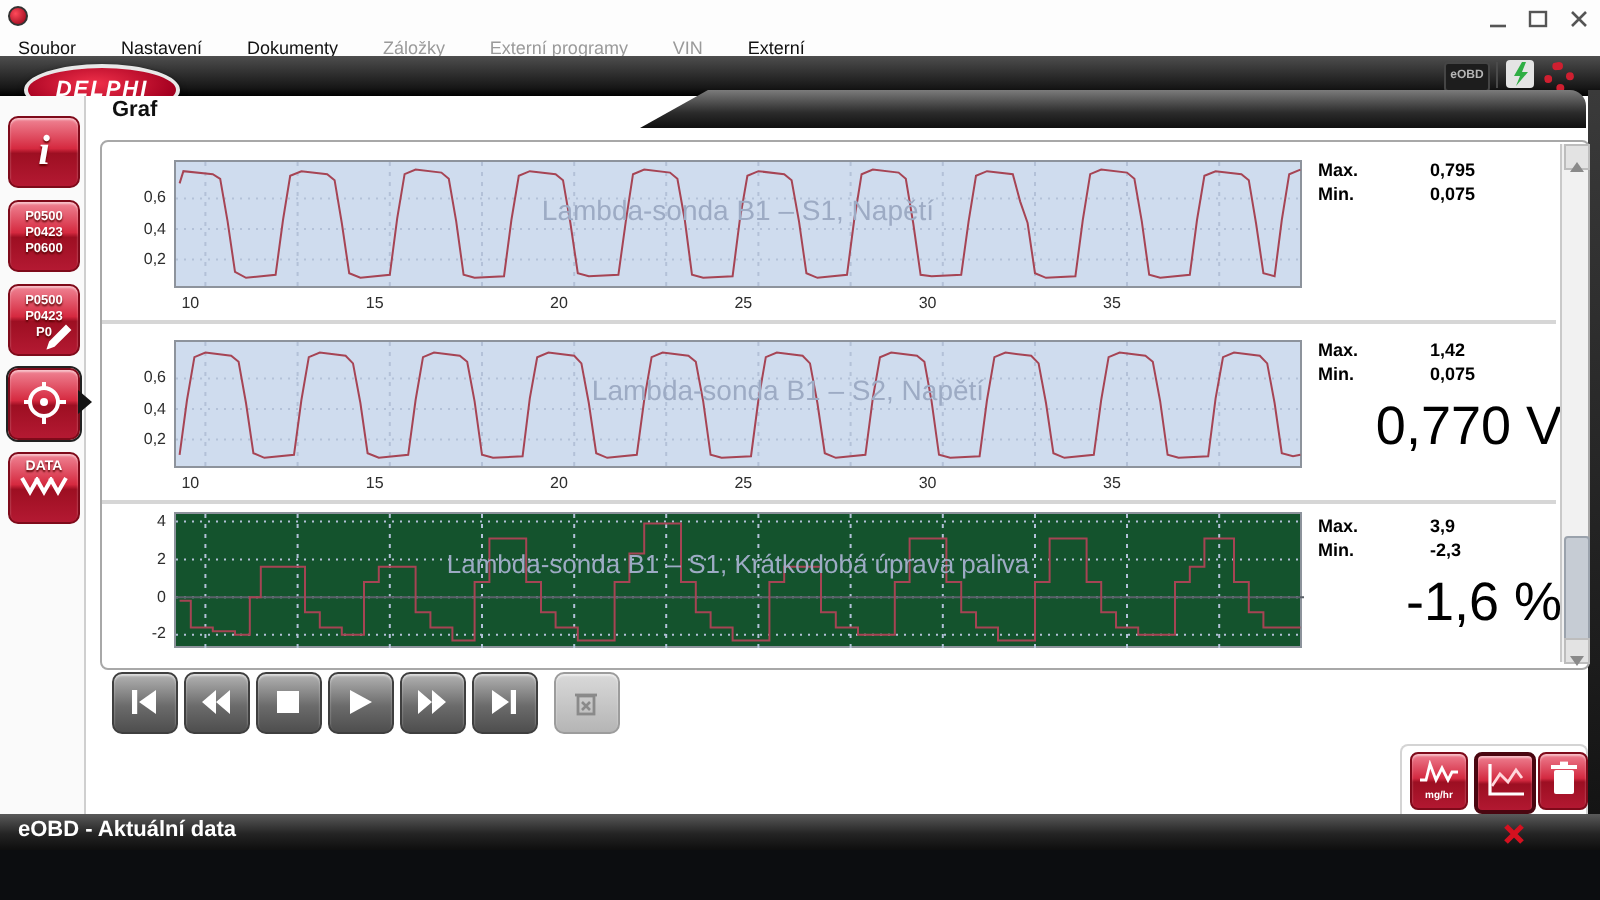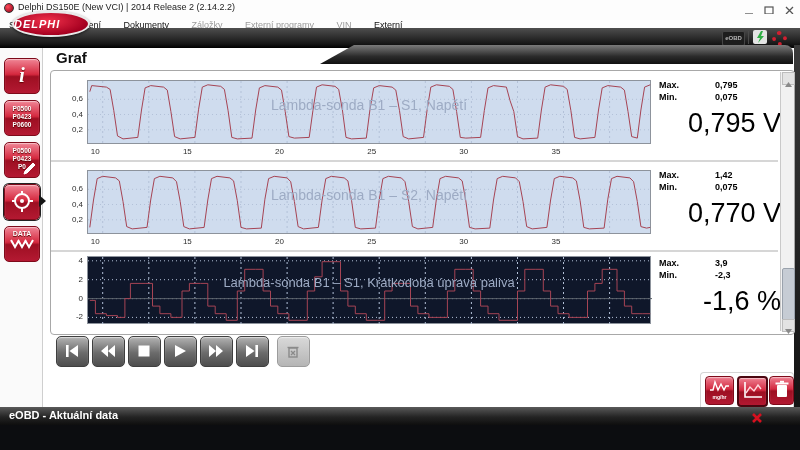--- a/index.html
+++ b/index.html
@@ -10,25 +10,25 @@
   
   .titlebar{left:0;top:0;width:800px;height:14px;background:#fdfdfd;border-bottom:1px solid #e6e6e6;}
   .app-dot{left:4px;top:3px;width:8px;height:8px;border-radius:50%;
            background:radial-gradient(circle at 35% 35%,#ff4a5a,#8d0015);border:1px solid #333;}
   .title-text{left:18px;top:2px;font-size:9px;color:#222;white-space:nowrap;}
   .winbtn{top:2px;width:14px;height:10px;cursor:default;}
   .menubar{left:0;top:14px;width:800px;height:14px;background:#fdfdfd;border-bottom:1px solid #ddd;}
   .menu-item{display:inline-block;font-size:9px;color:#111;padding:1px 9px;}
   .menu-item.disabled{color:#9a9a9a;}
   .band{left:0;top:28px;width:800px;height:20px;background:linear-gradient(180deg,#4e4e4e,#161616 80%,#000);}
-  .logo{left:12px;top:11px;width:74px;height:22px;border-radius:50%;
+  .logo{left:12px;top:32px;width:74px;height:22px;border-radius:50%;
         background:radial-gradient(ellipse at 45% 35%,#f0304a,#a50020 70%,#7c0016);
         border:2px solid #e8e8e8;box-shadow:0 1px 3px rgba(0,0,0,.6);
         color:#fff;font-weight:bold;font-style:italic;font-size:11px;letter-spacing:1px;
-        line-height:22px;}
+        text-align:center;line-height:22px;}
   .band-badge{top:31px;height:13px;border-radius:2px;}
   .band-sep{top:31px;width:1px;height:13px;background:#4a4a4a;}
 
   
   .sidebar{left:0;top:48px;width:42px;height:359px;background:#fafafa;border-right:1px solid #cfcfcf;}
   .side-btn{left:4px;width:34px;height:34px;border-radius:5px;border:1px solid #7e0a1a;
             background:linear-gradient(180deg,#f08595 0%,#d5293f 45%,#9d0f22 52%,#b41932 100%);
             box-shadow:inset 0 1px 1px rgba(255,255,255,.5);text-align:center;color:#fff;}
   .side-btn .big-i{font-family:"Liberation Serif",serif;font-style:italic;font-weight:bold;
             font-size:21px;line-height:32px;text-shadow:0 1px 1px #600;}
@@ -37,21 +37,21 @@
   .data-label{padding-top:3px;font-size:7px;font-weight:bold;text-shadow:0 1px 1px #500;}
   .active-arrow{left:39px;width:0;height:0;border-left:7px solid #141414;
             border-top:6px solid transparent;border-bottom:6px solid transparent;}
 
   
   .main-bg{left:42px;top:48px;width:758px;height:359px;background:#fff;}
   .dark-tab-band{left:320px;top:45px;width:473px;height:19px;border-radius:8px 8px 0 0;
             background:linear-gradient(180deg,#7b7b7b,#2b2b2b 60%,#101010);
             clip-path:polygon(34px 0,100% 0,100% 100%,0 100%);}
   .right-strip{left:794px;top:45px;width:6px;height:362px;background:linear-gradient(180deg,#3a3a3a,#141414);}
-  .tab-title{left:56px;top:49px;font-size:15px;font-weight:bold;color:#101010;}
+  .tab-title{left:56px;top:49px;font-size:11px;font-weight:bold;color:#101010;}
 
   .charts-panel{left:50px;top:70px;width:743px;height:263px;background:#fff;
             border:1px solid #a8a8a8;border-radius:4px;}
   .chart-row{position:absolute;left:0;width:727px;}
   .chart-row.sep{border-bottom:2px solid #d6d6d6;}
   .plot{position:absolute;border:1px solid #8d939c;}
   .plot svg{position:absolute;left:0;top:0;}
   .watermark{position:absolute;left:0;top:38%;width:100%;transform:translateY(-50%);
             text-align:center;font-size:14px;white-space:nowrap;}
   .ytick,.xtick{position:absolute;font-size:8px;color:#2d2d2d;}
@@ -90,21 +90,20 @@
           background:linear-gradient(180deg,#5a5a5a,#242424 55%,#0e0e0e);text-align:center;}
   .status-text{left:9px;top:2px;font-size:11px;font-weight:bold;color:#fff;}
   .status-close{left:751px;top:3px;width:12px;height:12px;}
   .taskbar{left:0;top:425px;width:800px;height:25px;background:#0c0d10;}
 </style>
 </head>
 <body>
 
 <div class="abs titlebar">
   <div class="abs app-dot"></div>
-  <div class="abs title-text">Delphi DS150E (New VCI) | 2014 Release 2 (2.14.2.2)</div>
   <div class="abs winbtn" style="left:742px;">
     <svg width="14" height="10">
         <line x1="3" y1="8" x2="11" y2="8" stroke="#555" stroke-width="1.3"></line>
       </svg></div>
   <div class="abs winbtn" style="left:762px;">
     <svg width="14" height="10">
         <rect x="3" y="1" width="8" height="7" fill="none" stroke="#555" stroke-width="1.2"></rect>
       </svg></div>
   <div class="abs winbtn" style="left:782px;">
     <svg width="14" height="10">
@@ -197,21 +196,20 @@
           <line x1="0" y1="18.3" x2="564" y2="18.3" stroke="#b3c1d8" stroke-width="1" stroke-dasharray="1,3"></line>
           <line x1="0" y1="33.5" x2="564" y2="33.5" stroke="#b3c1d8" stroke-width="1" stroke-dasharray="1,3"></line>
           <line x1="0" y1="48.8" x2="564" y2="48.8" stroke="#b3c1d8" stroke-width="1" stroke-dasharray="1,3"></line>
           <polyline points="1.8,10.7 3.7,4.6 18.4,6.1 22.1,8.4 25.8,29.7 29.5,54.9 35.0,57.9 49.8,56.4 53.5,29.0 57.1,6.9 62.7,4.6 75.6,6.1 79.3,9.1 82.9,30.5 86.6,55.6 92.2,57.9 106.9,56.4 110.6,28.2 114.3,6.1 119.8,3.8 132.7,5.3 136.4,8.4 140.1,29.7 143.8,56.4 149.3,57.9 164.0,57.1 167.7,29.0 171.4,6.9 176.9,4.6 189.8,6.1 193.5,9.1 197.2,30.5 200.9,55.6 206.4,57.1 221.2,56.4 224.9,29.7 228.5,6.1 234.1,3.8 247.0,5.3 250.7,8.4 254.4,29.0 258.0,56.4 263.6,57.9 278.3,57.1 282.0,28.2 285.7,6.9 291.2,4.6 304.1,6.1 307.8,9.1 311.5,29.7 315.2,55.6 320.7,57.9 335.5,56.4 339.1,29.0 342.8,6.1 348.4,3.8 361.3,5.3 364.9,8.4 368.6,30.5 372.3,56.4 377.8,57.1 392.6,56.4 396.3,29.7 400.0,6.9 405.5,4.6 418.4,6.1 422.1,19.8 425.8,30.5 429.5,55.6 435.0,57.9 449.7,57.1 453.4,29.0 457.1,6.1 462.6,3.8 475.5,5.3 479.2,8.4 482.9,29.7 486.6,56.4 492.1,57.9 506.9,56.4 510.5,29.0 514.2,6.9 519.8,4.6 532.7,6.1 536.4,9.1 540.0,30.5 543.7,55.6 549.3,57.1 552.9,29.0 556.6,6.1 562.2,3.8" fill="none" stroke="#a64454" stroke-width="1"></polyline>
         </svg>
       <div class="watermark" style="color: rgb(157, 171, 196);">Lambda-sonda  B1 – S1, Napětí</div>
     </div>
     <div class="info">
       <div class="mm-row" style="top:4px;"><span class="mm-label">Max.</span><span class="mm-value">0,795</span></div>
       <div class="mm-row" style="top:16px;"><span class="mm-label">Min.</span><span class="mm-value">0,075</span></div>
-      <div class="reading" style="top:32px;">0,795 V</div>
     </div>
   <div class="ytick" style="left: 6px; top: 22.2857px;">0,6</div>
       <div class="ytick" style="left: 6px; top: 37.5238px;">0,4</div>
       <div class="ytick" style="left: 6px; top: 52.7619px;">0,2</div>
       <div class="xtick" style="left: 39.7451px; top: 75px;">10</div>
       <div class="xtick" style="left: 131.902px; top: 75px;">15</div>
       <div class="xtick" style="left: 224.059px; top: 75px;">20</div>
       <div class="xtick" style="left: 316.216px; top: 75px;">25</div>
       <div class="xtick" style="left: 408.373px; top: 75px;">30</div>
       <div class="xtick" style="left: 500.529px; top: 75px;">35</div>
@@ -230,40 +228,40 @@
           <line x1="337.3" y1="0" x2="337.3" y2="64" stroke="#b3c1d8" stroke-width="1" stroke-dasharray="2,3"></line>
           <line x1="383.4" y1="0" x2="383.4" y2="64" stroke="#b3c1d8" stroke-width="1" stroke-dasharray="2,3"></line>
           <line x1="429.5" y1="0" x2="429.5" y2="64" stroke="#b3c1d8" stroke-width="1" stroke-dasharray="2,3"></line>
           <line x1="475.5" y1="0" x2="475.5" y2="64" stroke="#b3c1d8" stroke-width="1" stroke-dasharray="2,3"></line>
           <line x1="521.6" y1="0" x2="521.6" y2="64" stroke="#b3c1d8" stroke-width="1" stroke-dasharray="2,3"></line>
           <line x1="0" y1="18.3" x2="564" y2="18.3" stroke="#b3c1d8" stroke-width="1" stroke-dasharray="1,3"></line>
           <line x1="0" y1="33.5" x2="564" y2="33.5" stroke="#b3c1d8" stroke-width="1" stroke-dasharray="1,3"></line>
           <line x1="0" y1="48.8" x2="564" y2="48.8" stroke="#b3c1d8" stroke-width="1" stroke-dasharray="1,3"></line>
           <polyline points="1.8,56.4 5.5,29.0 9.2,7.6 14.7,5.3 27.6,6.9 31.3,9.9 35.0,30.5 38.7,55.6 44.2,57.9 59.0,56.4 62.7,29.0 66.4,7.6 71.9,5.3 84.8,6.9 88.5,10.7 92.2,30.5 95.8,55.6 101.4,57.9 116.1,56.4 119.8,29.0 123.5,7.6 129.0,5.3 141.9,6.9 145.6,9.9 149.3,29.7 153.0,56.4 158.5,57.9 173.3,57.1 176.9,28.2 180.6,7.6 186.2,5.3 199.1,6.9 202.7,10.7 206.4,30.5 210.1,55.6 215.6,57.9 230.4,56.4 234.1,29.0 237.8,7.6 243.3,5.3 256.2,6.9 259.9,9.9 263.6,29.7 267.3,56.4 272.8,57.9 287.5,57.1 291.2,29.0 294.9,7.6 300.4,5.3 313.3,6.9 317.0,10.7 320.7,30.5 324.4,55.6 329.9,57.9 344.7,56.4 348.4,28.2 352.0,7.6 357.6,5.3 370.5,6.9 374.2,9.9 377.8,29.7 381.5,56.4 387.1,57.9 401.8,57.1 405.5,29.0 409.2,7.6 414.7,5.3 427.6,6.9 431.3,10.7 435.0,30.5 438.7,55.6 444.2,57.9 458.9,56.4 462.6,29.0 466.3,7.6 471.8,5.3 484.7,6.9 488.4,9.9 492.1,29.7 495.8,56.4 501.3,57.9 516.1,57.1 519.8,28.2 523.5,7.6 529.0,5.3 541.9,6.9 545.6,10.7 549.3,30.5 552.9,55.6 558.5,57.1 562.2,56.4" fill="none" stroke="#a64454" stroke-width="1"></polyline>
         </svg>
-      <div class="watermark" style="color: rgb(157, 171, 196);">Lambda-sonda  B1 – S2, Napětí</div>
+      <div class="watermark" style="color: rgb(157, 171, 196); padding-left: 25px;">Lambda-sonda  B1 – S2, Napětí</div>
     </div>
     <div class="info">
       <div class="mm-row" style="top:4px;"><span class="mm-label">Max.</span><span class="mm-value">1,42</span></div>
       <div class="mm-row" style="top:16px;"><span class="mm-label">Min.</span><span class="mm-value">0,075</span></div>
       <div class="reading" style="top:32px;">0,770 V</div>
     </div>
   <div class="ytick" style="left: 6px; top: 22.2857px;">0,6</div>
       <div class="ytick" style="left: 6px; top: 37.5238px;">0,4</div>
       <div class="ytick" style="left: 6px; top: 52.7619px;">0,2</div>
       <div class="xtick" style="left: 39.7451px; top: 75px;">10</div>
       <div class="xtick" style="left: 131.902px; top: 75px;">15</div>
       <div class="xtick" style="left: 224.059px; top: 75px;">20</div>
       <div class="xtick" style="left: 316.216px; top: 75px;">25</div>
       <div class="xtick" style="left: 408.373px; top: 75px;">30</div>
       <div class="xtick" style="left: 500.529px; top: 75px;">35</div>
     </div>
 
   <div class="chart-row" style="top:181px;height:80px;">
-    <div class="plot" style="left: 36px; top: 4px; width: 562px; height: 66px; background: #0f172a;">
+    <div class="plot" style="left: 36px; top: 4px; width: 562px; height: 66px; background: #14532d;">
         <svg width="564" height="68">
           <line x1="14.7" y1="0" x2="14.7" y2="68" stroke="#b3c1d8" stroke-width="1" stroke-dasharray="2,3"></line>
           <line x1="60.8" y1="0" x2="60.8" y2="68" stroke="#b3c1d8" stroke-width="1" stroke-dasharray="2,3"></line>
           <line x1="106.9" y1="0" x2="106.9" y2="68" stroke="#b3c1d8" stroke-width="1" stroke-dasharray="2,3"></line>
           <line x1="153.0" y1="0" x2="153.0" y2="68" stroke="#b3c1d8" stroke-width="1" stroke-dasharray="2,3"></line>
           <line x1="199.1" y1="0" x2="199.1" y2="68" stroke="#b3c1d8" stroke-width="1" stroke-dasharray="2,3"></line>
           <line x1="245.1" y1="0" x2="245.1" y2="68" stroke="#b3c1d8" stroke-width="1" stroke-dasharray="2,3"></line>
           <line x1="291.2" y1="0" x2="291.2" y2="68" stroke="#b3c1d8" stroke-width="1" stroke-dasharray="2,3"></line>
           <line x1="337.3" y1="0" x2="337.3" y2="68" stroke="#b3c1d8" stroke-width="1" stroke-dasharray="2,3"></line>
           <line x1="383.4" y1="0" x2="383.4" y2="68" stroke="#b3c1d8" stroke-width="1" stroke-dasharray="2,3"></line>

